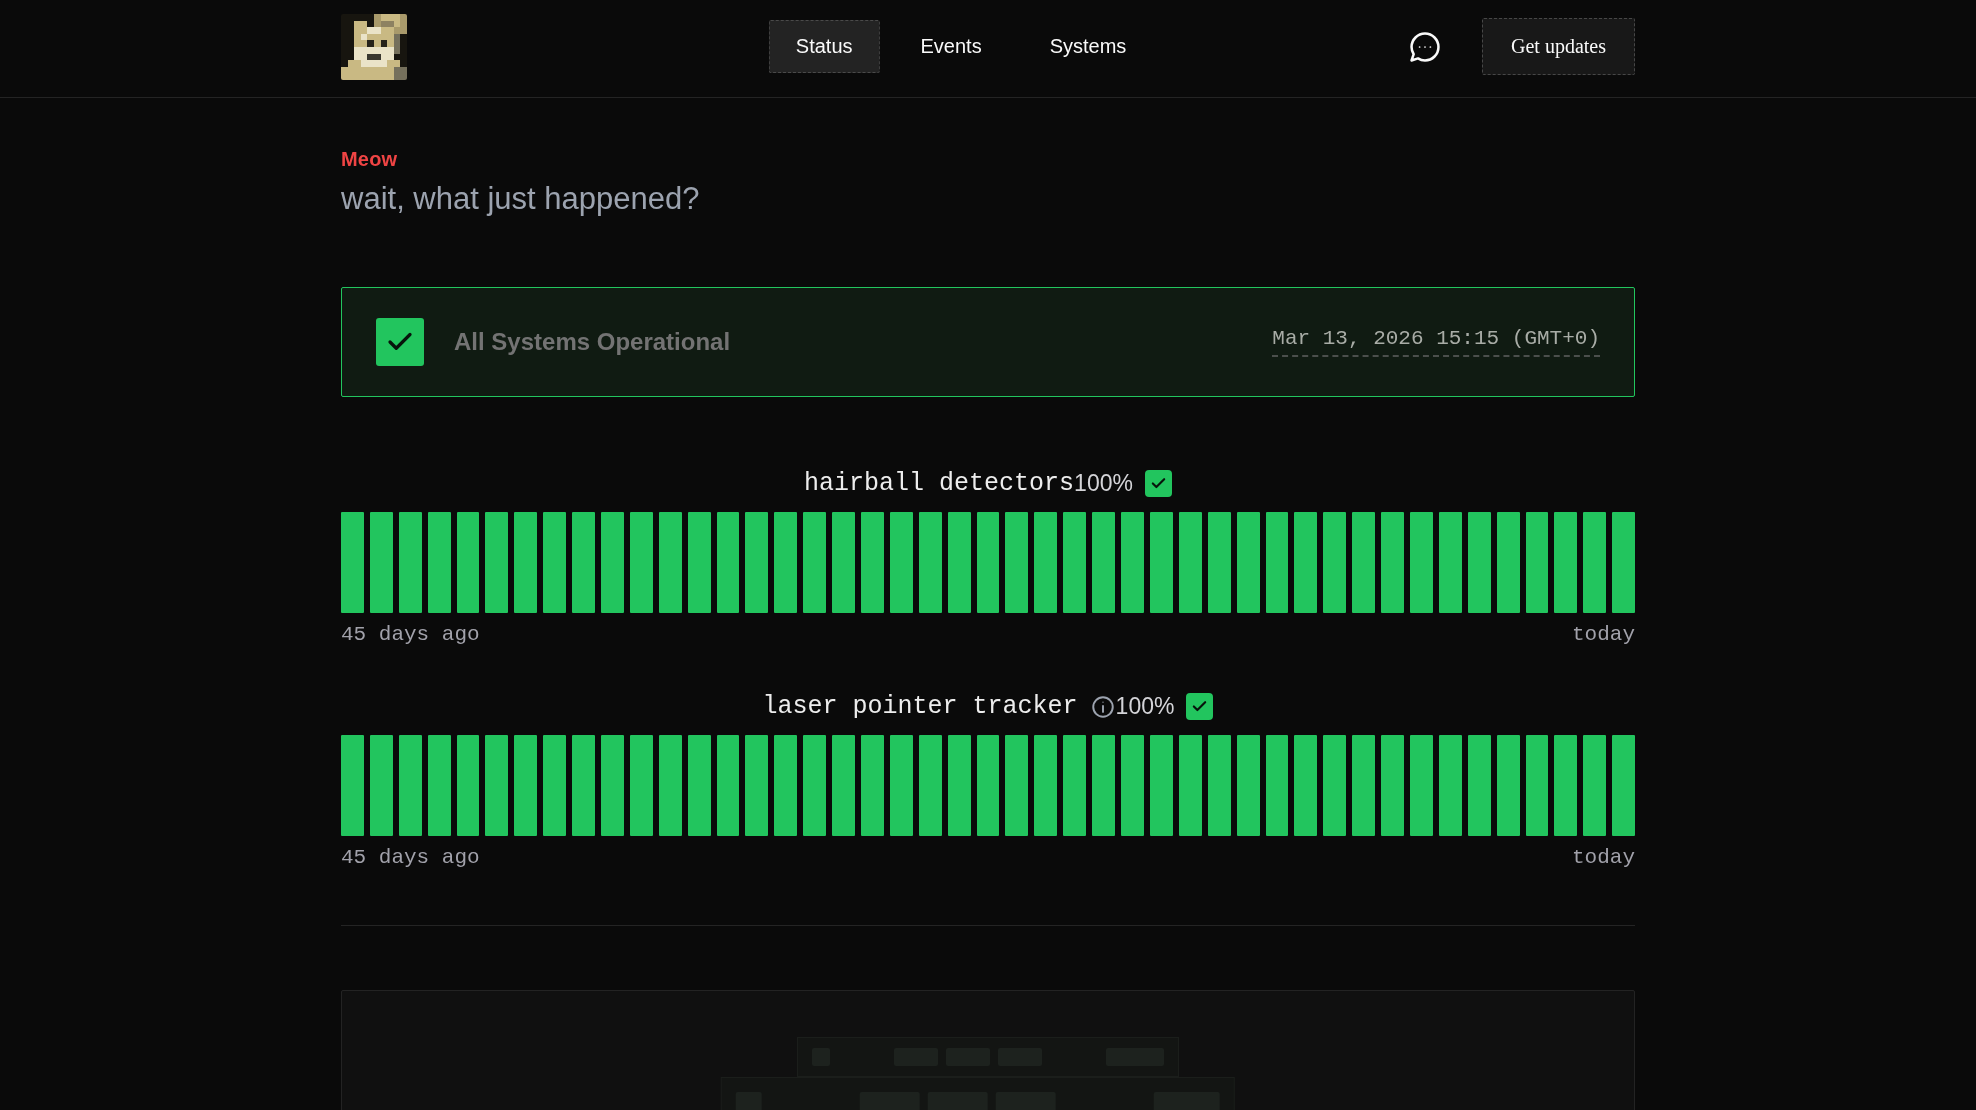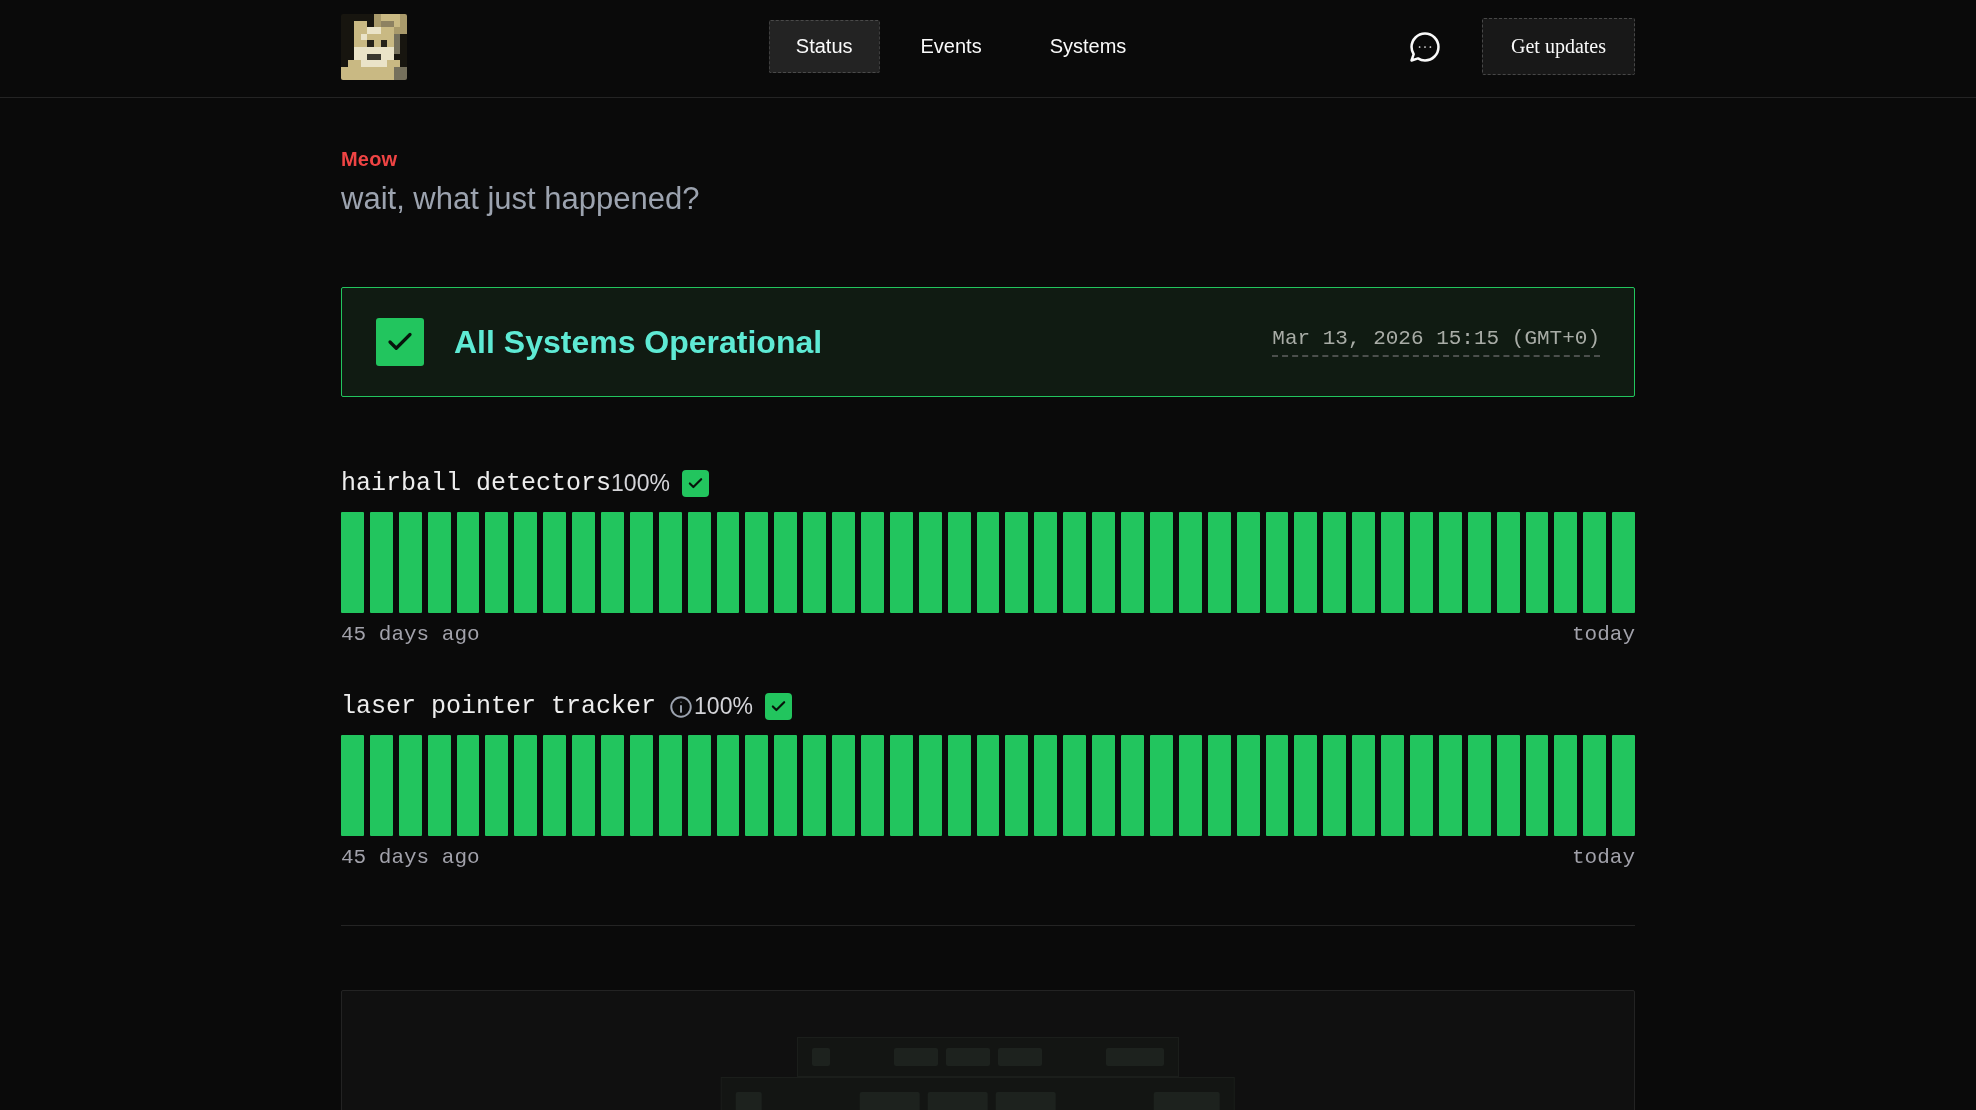--- a/index.html
+++ b/index.html
@@ -45,30 +45,30 @@
 
   
   .banner{
     margin-top:70px;height:110px;border:1.5px solid var(--green);
     background:var(--banner-bg);display:flex;align-items:center;justify-content:space-between;
     padding:0 34px;border-radius:2px;
   }
   .banner-left{display:flex;align-items:center;gap:30px;}
   .check-square{width:48px;height:48px;background:var(--green);border-radius:3px;display:flex;align-items:center;justify-content:center;}
   .check-square svg{width:30px;height:30px;}
-  .banner-label{font-size:32px;font-weight:700;color:#5eead4;}
+  .banner-label{font-size:24px;font-weight:700;color:#737373;}
   .banner-time{
     font-family:"Liberation Mono", monospace;font-size:21px;color:#a8aca6;
     border-bottom:2px dashed #4b4f4c;padding-bottom:5px;cursor:help;
   }
 
   
   .monitors{margin-top:72px;}
   .monitor{margin-bottom:46px;}
-  .monitor-head{display:flex;align-items:center;justify-content:flex-start;margin-bottom:14px;}
+  .monitor-head{display:flex;align-items:center;justify-content:center;margin-bottom:14px;}
   .monitor-title{display:flex;align-items:center;gap:12px;}
   .monitor-name{font-family:"Liberation Mono", monospace;font-size:25px;color:#ededed;}
   .info-icon{display:flex;align-items:center;cursor:pointer;}
   .monitor-uptime{display:flex;align-items:center;gap:12px;}
   .uptime-pct{font-family:Liberation Sans, sans-serif;font-size:23px;color:#d4d4d8;}
   .mini-check{width:27px;height:27px;background:var(--green);border-radius:4px;display:flex;align-items:center;justify-content:center;}
   .mini-check svg{width:17px;height:17px;}
   .bars{display:flex;gap:6px;height:101px;}
   .bar{flex:1;background:var(--green);border-radius:1px;cursor:pointer;}
   .range-labels{display:flex;justify-content:space-between;margin-top:10px;

